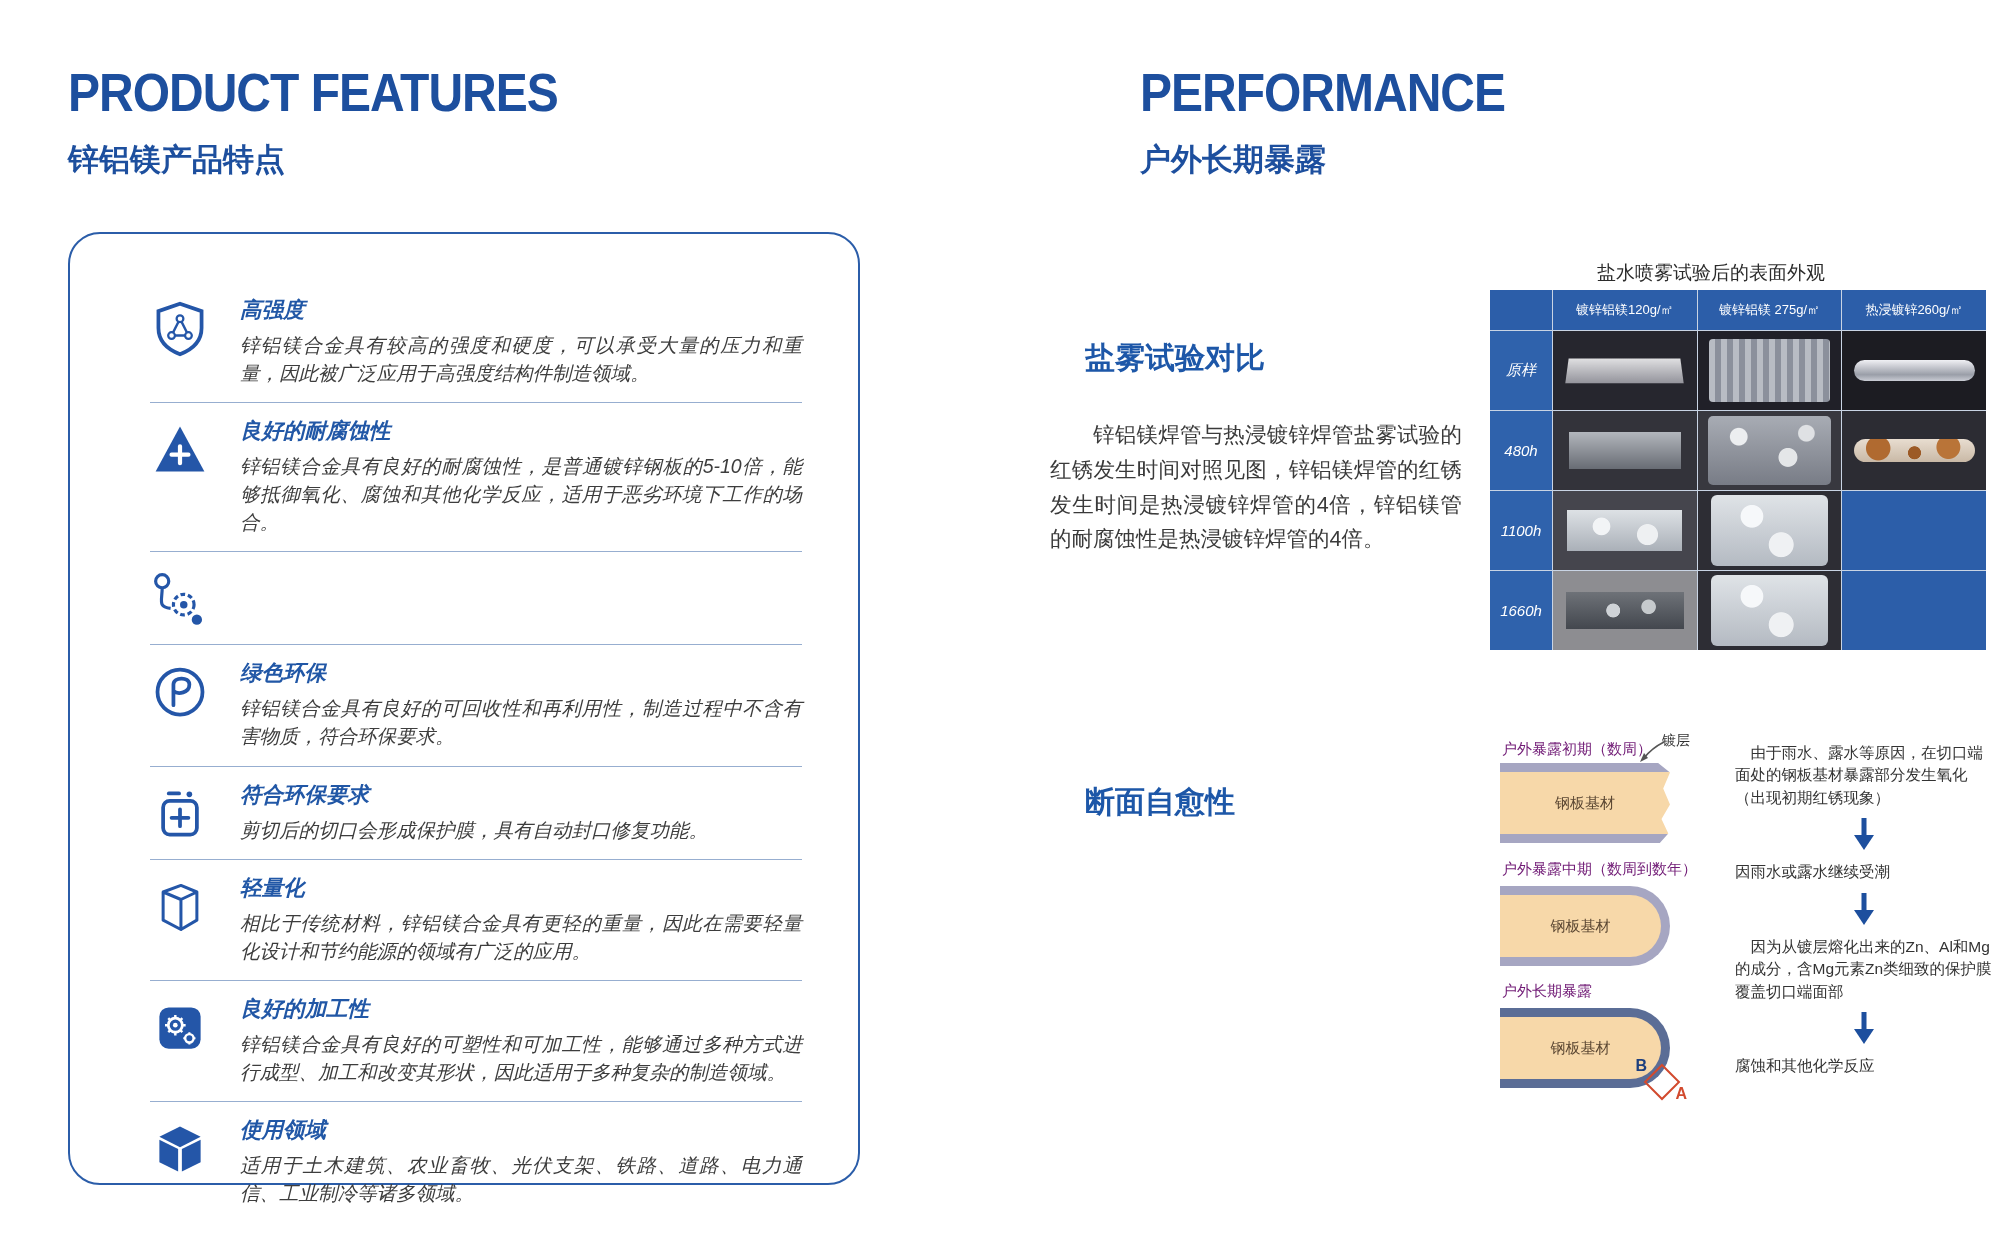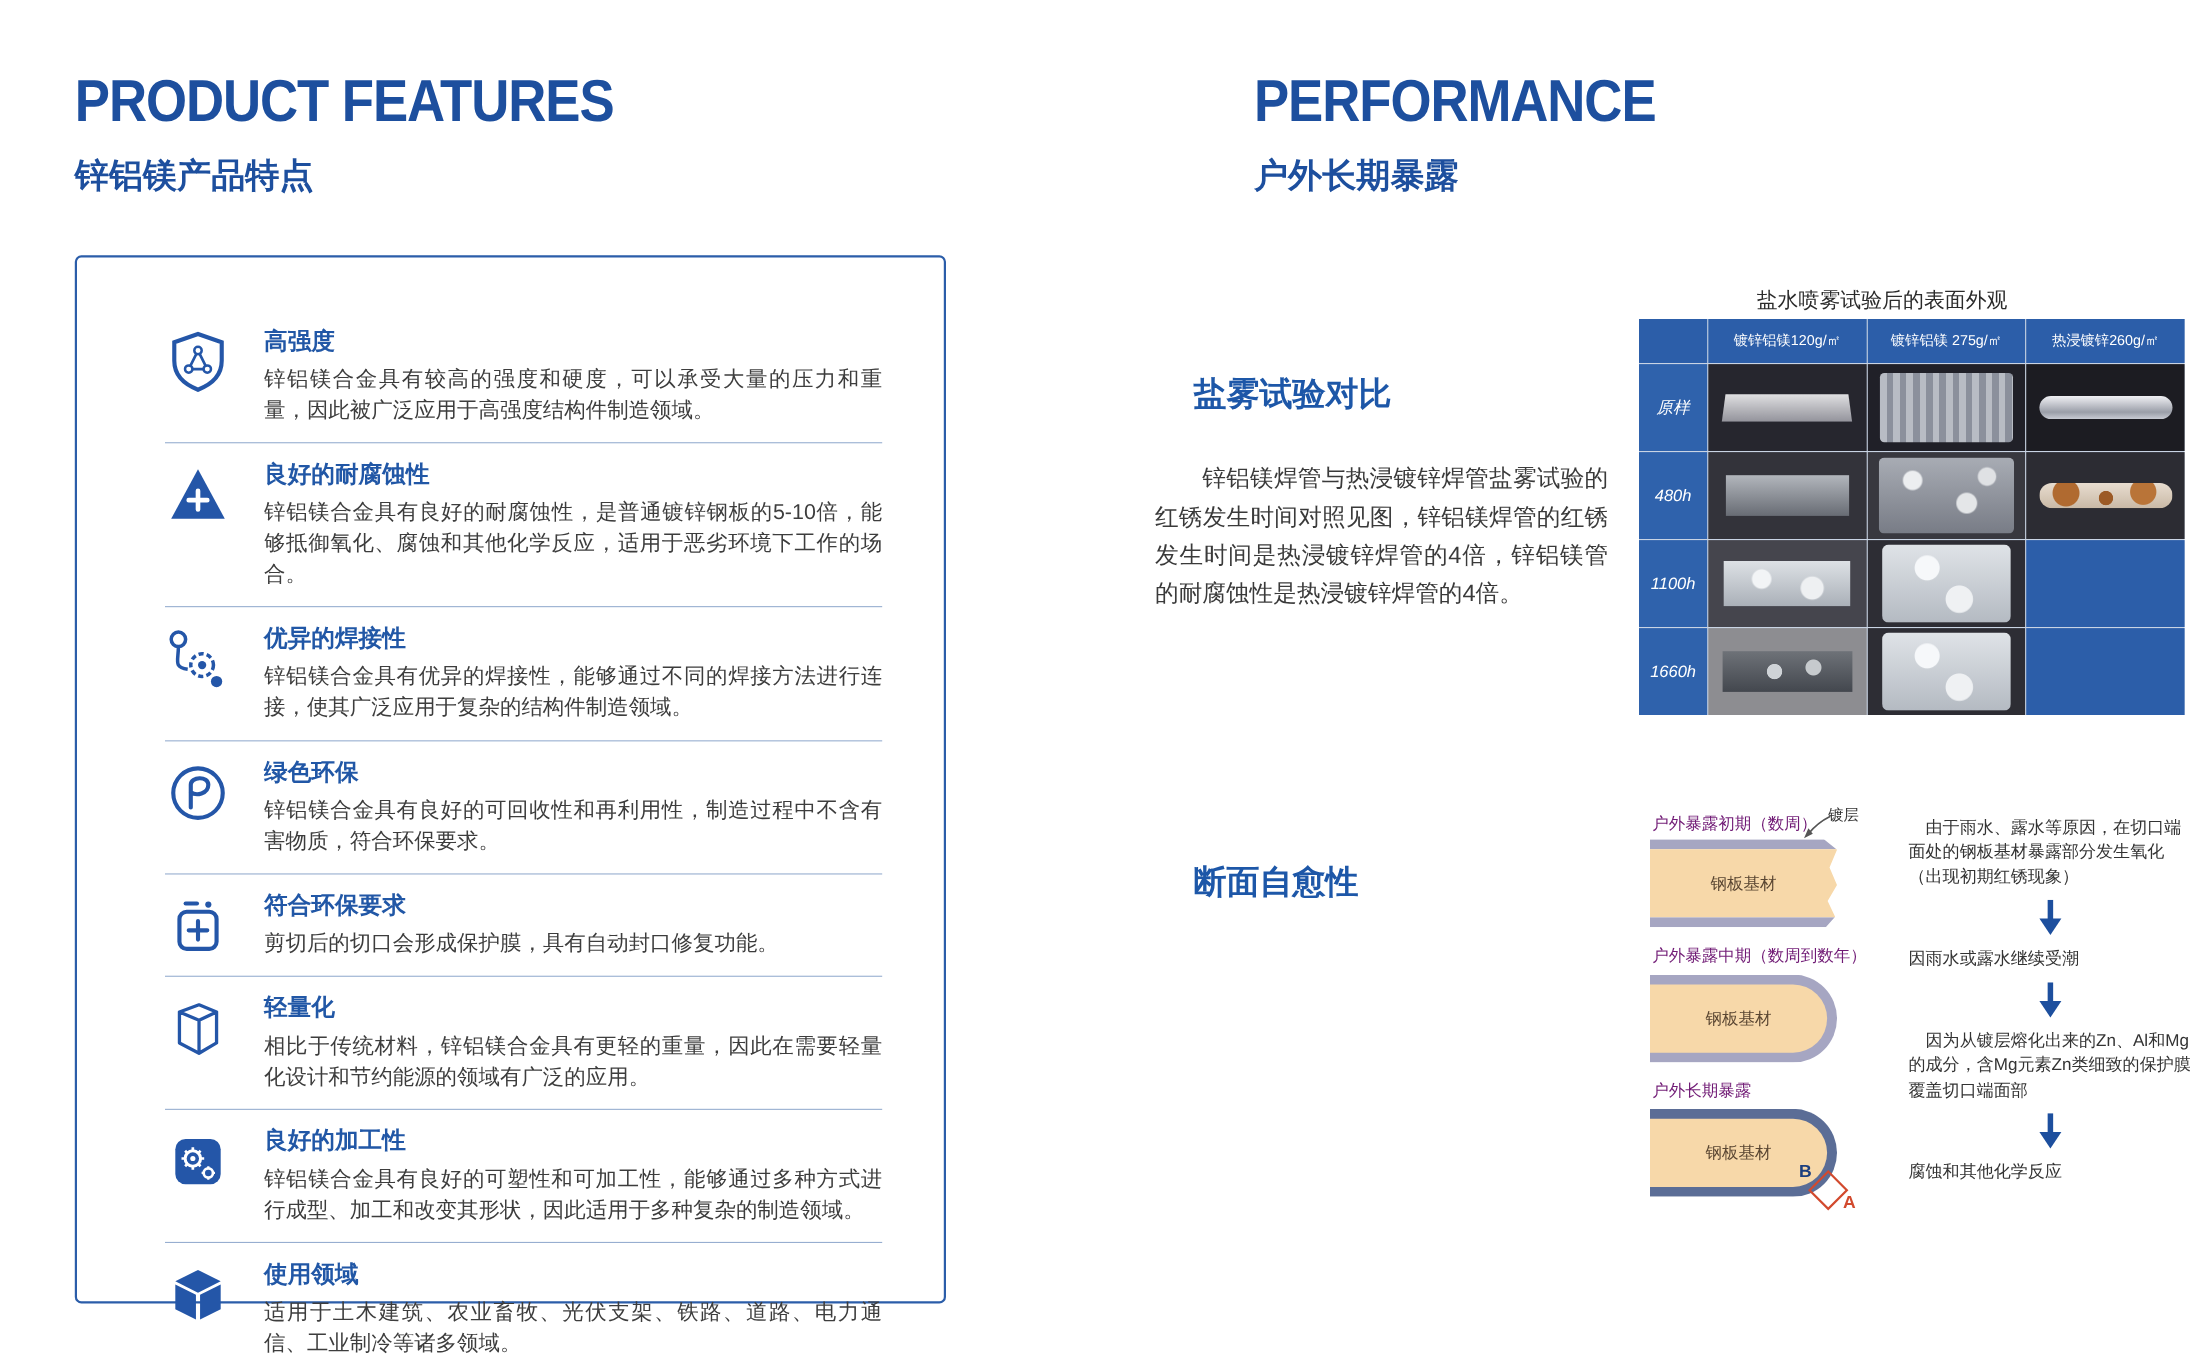--- a/index.html
+++ b/index.html
@@ -9,21 +9,21 @@
 
   
   .title-block { position:absolute; }
   .big-title { font-size:48px; font-weight:800; letter-spacing:-1px; color:#1d4f9e; transform:scaleY(1.12); transform-origin:left top; }
   .sub-title { font-size:31px; font-weight:700; color:#1d4f9e; margin-top:22px; }
   .lt { left:68px; top:62px; }
   .rt { left:1140px; top:62px; }
 
   
   .card { position:absolute; left:68px; top:232px; width:792px; height:953px;
-          border:2px solid #2b5da9; border-radius:6px; padding:48px 30px 20px 80px; }
+          border:2px solid #2b5da9; border-radius:32px; padding:48px 30px 20px 80px;font-style:italic; }
   .feature { display:flex; gap:30px; padding:13px 0 15px 0; border-bottom:1px solid #97aed0; width:652px; }
   .feature.last { border-bottom:none; }
   .f-icon { width:60px; height:60px; flex:0 0 60px; margin-top:4px; }
   .f-title { font-size:21.5px; font-weight:700; color:#2157a6; margin-bottom:7px; }
   .f-body { font-size:19.5px; line-height:1.44; color:#3d3d3d; width:562px; text-align:justify; }
 
   
   .sec-heading { position:absolute; font-size:30px; font-weight:800; color:#1d57a8; }
   .para { position:absolute; font-size:21.5px; line-height:1.62; color:#3a3a3a; text-align:justify; text-indent:2em; }
 
@@ -109,24 +109,20 @@
     </div>
 
     <div class="feature">
       <svg class="f-icon" viewBox="0 0 64 64">
         <circle cx="13" cy="13" r="7" fill="none" stroke="#2456a8" stroke-width="3.4"></circle>
         <path d="M13,20 C13,34 8,40 22,42" fill="none" stroke="#2456a8" stroke-width="3.4"></path>
         <circle cx="36" cy="38" r="11" fill="none" stroke="#2456a8" stroke-width="3.4" stroke-dasharray="5 3"></circle>
         <circle cx="36" cy="38" r="4" fill="#2456a8"></circle>
         <circle cx="50" cy="54" r="5.5" fill="#2456a8"></circle>
       </svg>
-      <div>
-        <div class="f-title">优异的焊接性</div>
-        <div class="f-body">锌铝镁合金具有优异的焊接性，能够通过不同的焊接方法进行连接，使其广泛应用于复杂的结构件制造领域。</div>
-      </div>
     </div>
 
     <div class="feature">
       <svg class="f-icon" viewBox="0 0 64 64">
         <circle cx="32" cy="32" r="24" fill="none" stroke="#2456a8" stroke-width="4"></circle>
         <path d="M25,46 L25,24 C25,16 42,15 42,24 C42,33 30,35 25,31" fill="none" stroke="#2456a8" stroke-width="4" stroke-linecap="round"></path>
       </svg>
       <div>
         <div class="f-title">绿色环保</div>
         <div class="f-body">锌铝镁合金具有良好的可回收性和再利用性，制造过程中不含有害物质，符合环保要求。</div>

